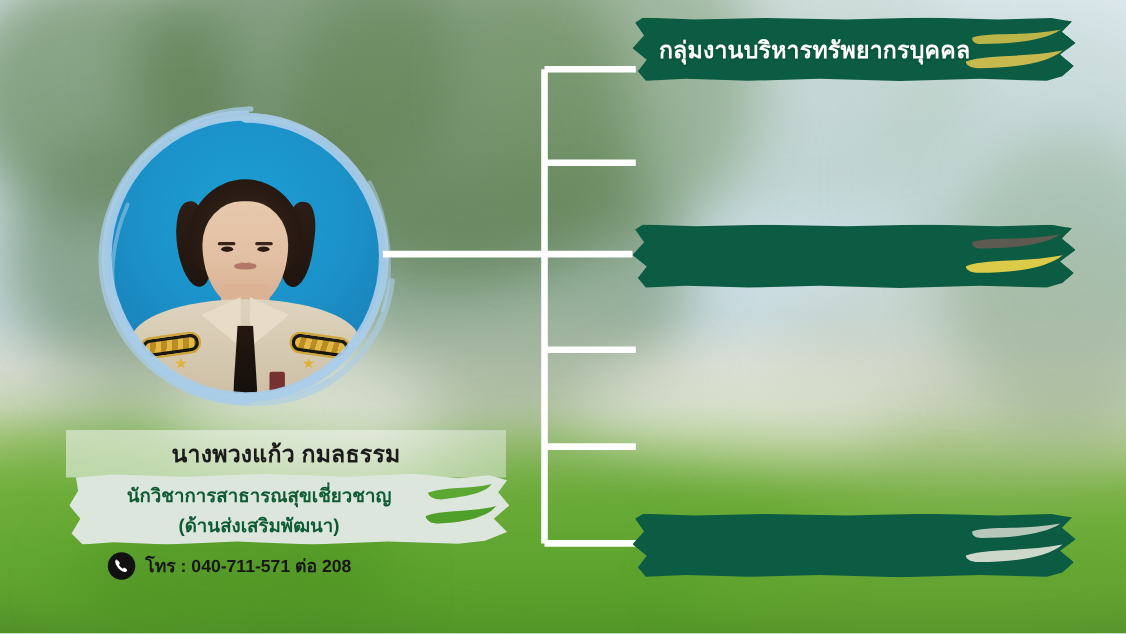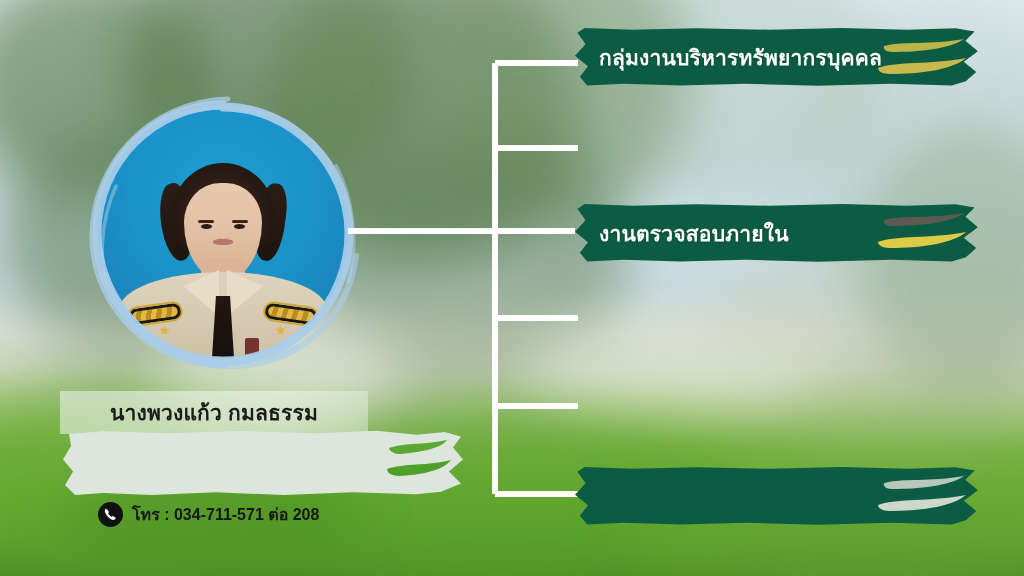--- a/index.html
+++ b/index.html
@@ -116,21 +116,21 @@
   }
   .ph-star.l { left:50%; margin-left:-64px; }
   .ph-star.r { left:50%; margin-left:52px; }
   .ph-badge {
     position:absolute; bottom:0px; left:50%; margin-left:22px;
     width:14px; height:20px; background:#6b2222; border-radius:2px; opacity:.9;
   }
 
   
   .name-band {
-    position:absolute; left:60px; top:391px; width:308px; height:43px;
+    position:absolute; left:60px; top:391px; width:400px; height:43px;
     background:linear-gradient(90deg,rgba(232,240,228,.62) 0%,rgba(236,242,232,.66) 70%,rgba(230,238,226,.50) 100%);
     display:flex; align-items:center; justify-content:center;
   }
   .name-text {
     font-size:21px; font-weight:bold; color:#1b1b1b; letter-spacing:.2px; white-space:nowrap;
   }
   .role-card {
     position:absolute; left:63px; top:430px; width:402px; height:67px;
     background:#dde6dd;
     clip-path:polygon(
@@ -249,54 +249,57 @@
 
   <div class="name-band">
     <span class="name-text">นางพวงแก้ว  กมลธรรม</span>
   </div>
 
   <div class="role-card"></div>
   <svg class="role-brush" viewBox="0 0 76 54">
     <path d="M4 12 C 20 6 42 9 62 4 C 56 13 34 16 16 18 C 10 18 5 16 4 12 Z" fill="#5aa832"></path>
     <path d="M2 33 C 18 27 44 30 66 24 C 58 35 34 39 14 40 C 7 40 2 37 2 33 Z" fill="#4f9f2b"></path>
   </svg>
+  <div class="role-lines">
+    <span class="role-line">นักวิชาการสาธารณสุขเชี่ยวชาญ</span>
+    <span class="role-line">(ด้านส่งเสริมพัฒนา)</span>
+  </div>
 
   <div class="phone-row">
     <span class="phone-ic">
       <svg width="15" height="15" viewBox="0 0 16 16">
         <path d="M3.2 1.6 C2.2 2.2 1.6 3.4 2 4.8 C2.9 8.4 6.2 12.2 10 13.6 C11.4 14.1 12.7 13.6 13.3 12.6 C13.6 12.1 13.5 11.6 13 11.2 L11.1 9.8 C10.7 9.5 10.2 9.6 9.9 10 L9.4 10.7 C7.8 9.8 6.2 8.2 5.3 6.6 L6 6.1 C6.4 5.8 6.5 5.3 6.2 4.9 L4.8 3 C4.4 2.5 3.8 2.3 3.2 2.6 Z" fill="#fff"></path>
       </svg>
     </span>
-    <span class="phone-text">โทร : 034-711-571 ต่อ 208</span>
+    <span class="phone-text">โทร : 040-711-571 ต่อ 208</span>
   </div>
 
   <svg class="connectors" viewBox="0 0 1024 576">
     <g stroke="#ffffff" stroke-width="6" fill="none">
       <line x1="495" y1="63" x2="495" y2="494"></line>
       <line x1="348" y1="231" x2="575" y2="231"></line>
       <line x1="495" y1="63" x2="578" y2="63"></line>
       <line x1="495" y1="148" x2="578" y2="148"></line>
       <line x1="495" y1="318" x2="578" y2="318"></line>
       <line x1="495" y1="406" x2="578" y2="406"></line>
       <line x1="495" y1="494" x2="578" y2="494"></line>
     </g>
   </svg>
 
-  <div class="bar" style="top:28px">
+  <div class="bar" style="top:16px">
     <span class="bar-label">กลุ่มงานบริหารทรัพยากรบุคคล</span>
     <span class="bar-notch"></span>
     <svg class="bar-stroke" viewBox="0 0 96 46">
       <path d="M6 12 C24 7 52 11 86 5 C72 15 40 18 14 18 C8 18 5 15 6 12 Z" fill="#d9c34a" opacity=".85"></path>
       <path d="M0 34 C20 27 50 31 88 24 C74 36 42 40 12 40 C4 40 0 37 0 34 Z" fill="#ddc351" opacity=".9"></path>
     </svg>
   </div>
 
 
   <div class="bar" style="top:204px">
-    <span class="bar-label">งานตรวจสอบภายใน</span>
     <span class="bar-notch"></span>
     <svg class="bar-stroke" viewBox="0 0 96 46">
       <path d="M6 10 C24 5 52 9 86 3 C72 13 40 16 14 16 C8 16 5 13 6 10 Z" fill="#7a5a57" opacity=".75"></path>
       <path d="M0 32 C20 25 50 29 88 22 C74 34 42 38 12 38 C4 38 0 35 0 32 Z" fill="#e8d14a" opacity=".95"></path>
     </svg>
   </div>
 
 
 
   <div class="bar" style="top:467px">

